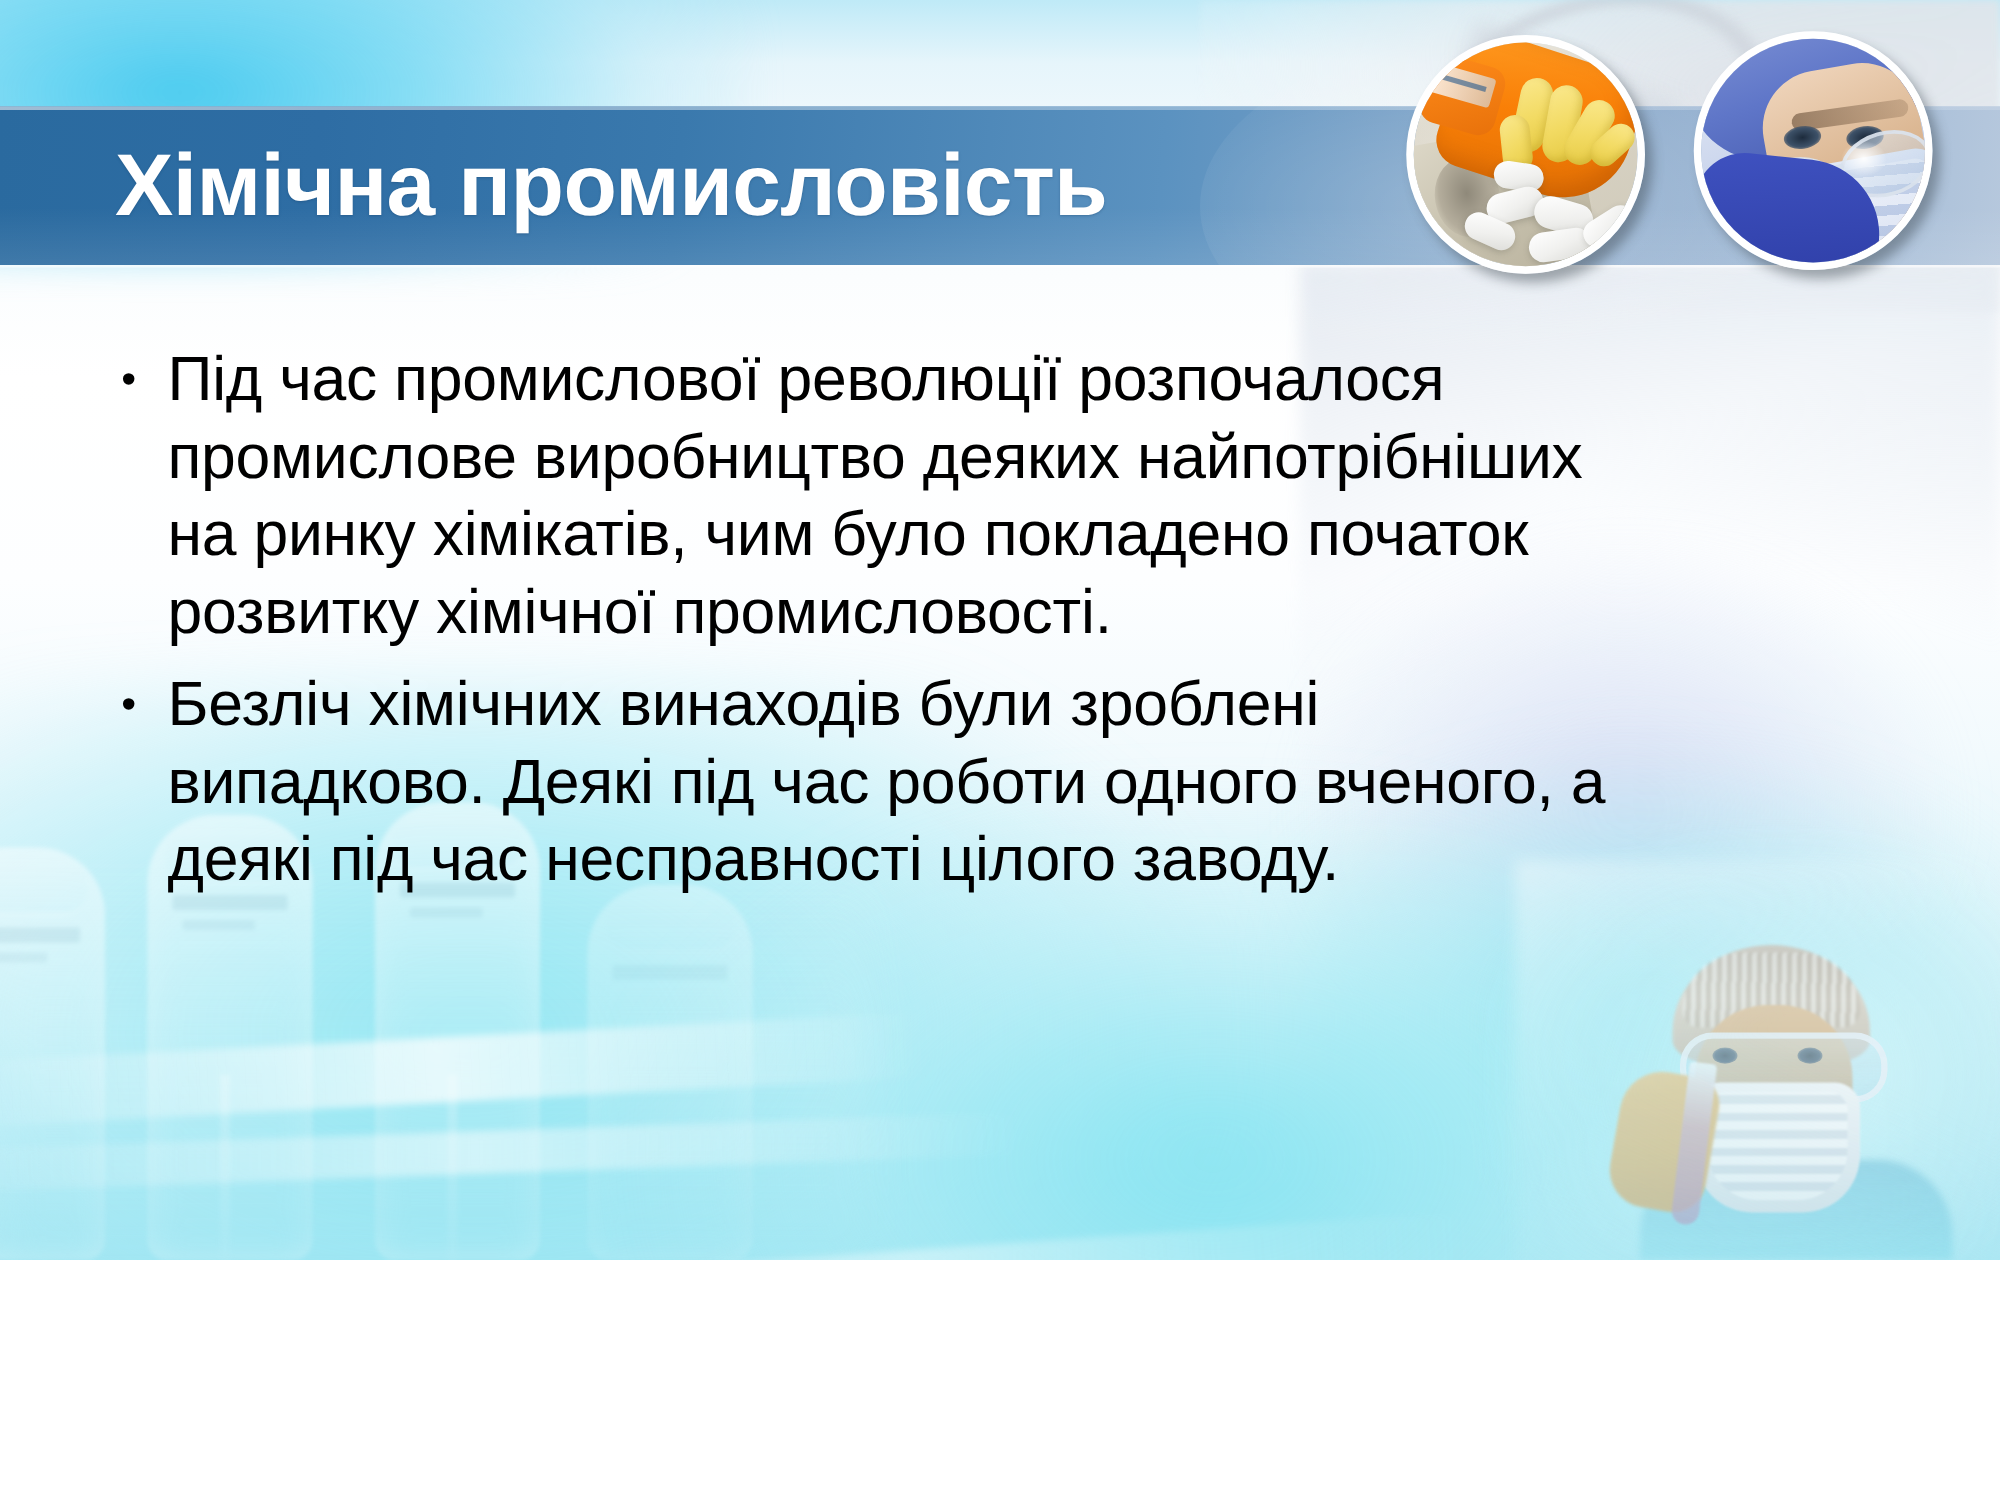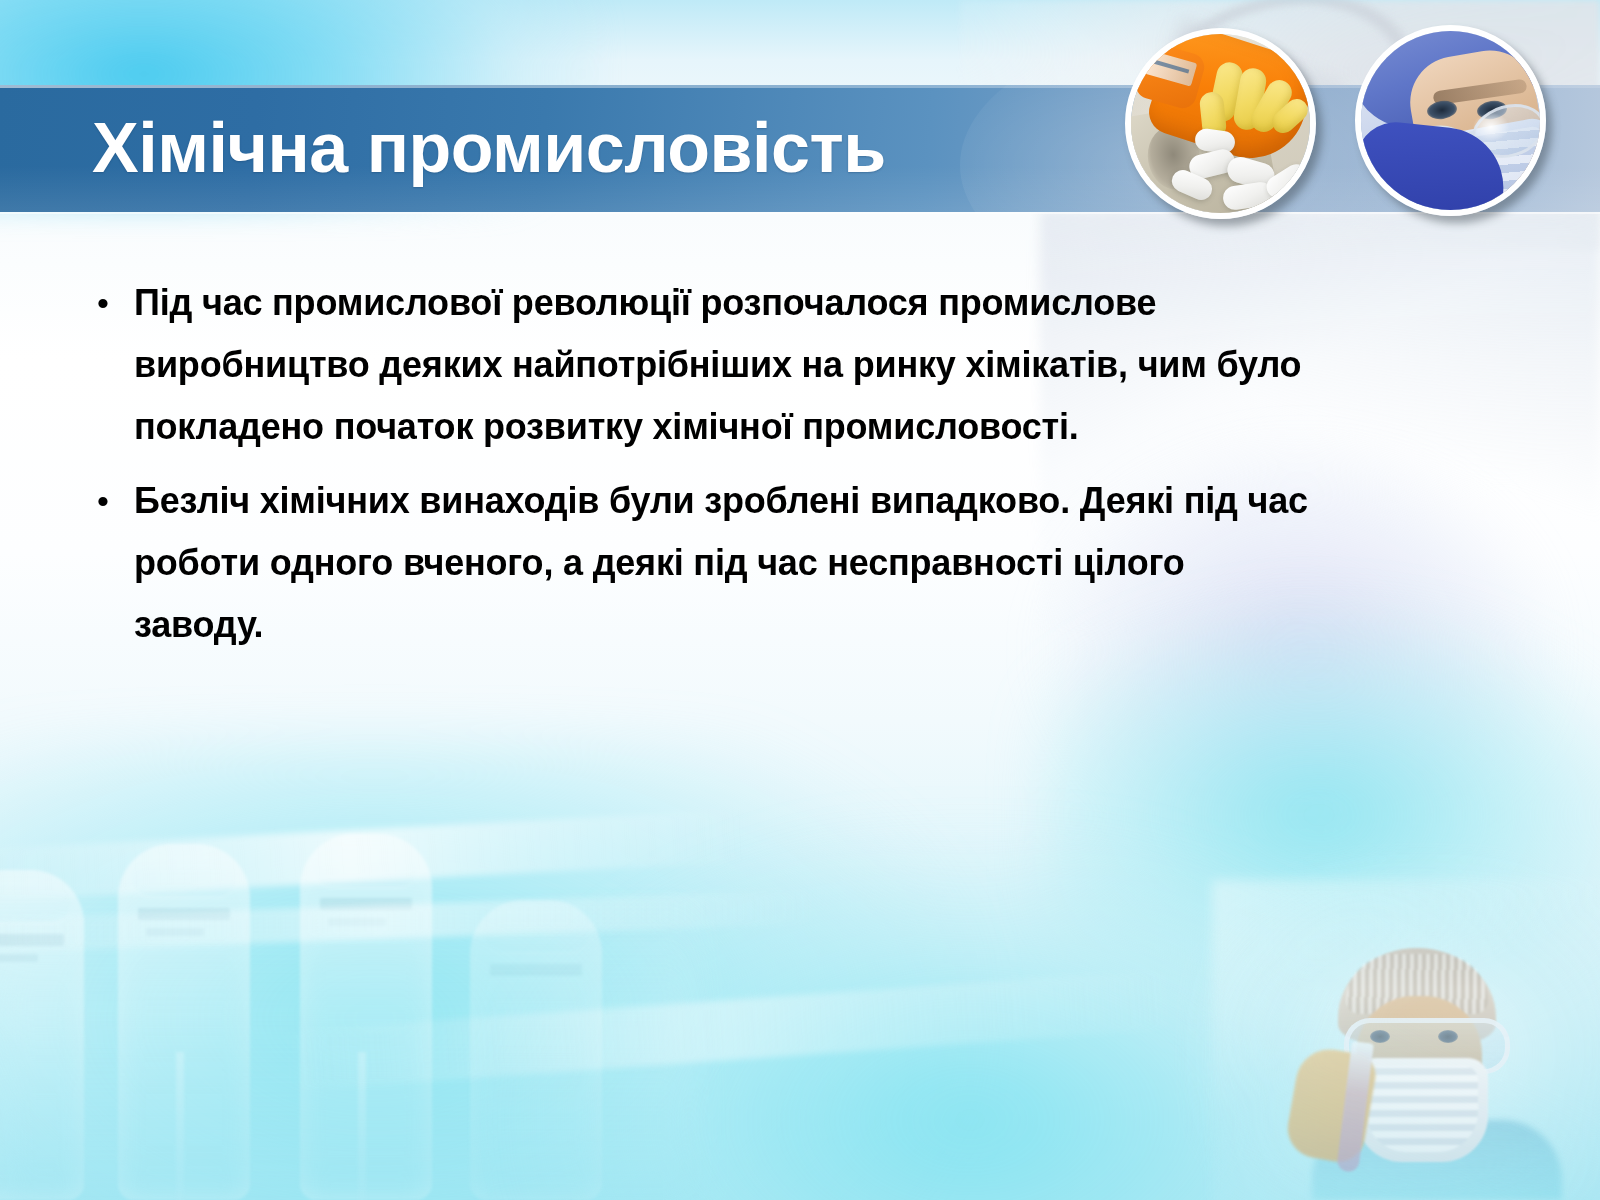--- a/index.html
+++ b/index.html
@@ -8,21 +8,21 @@
     padding: 0;
     background: #ffffff;
   }
   body {
     font-family: "Liberation Sans", sans-serif;
   }
 
   .slide {
     position: relative;
     width: 1600px;
-    height: 1200px;
+    height: 1008px;
     overflow: hidden;
     background: #b91c1c;
   }
 
   
   .bg-base {
     position: absolute;
     inset: 0;
     background:
       linear-gradient(180deg,
@@ -464,22 +464,22 @@
     width: 62px;
     text-align: center;
     font-size: 34px;
     line-height: 62px;
     color: #000000;
     user-select: none;
   }
   .bullet-text {
     flex: 1 1 auto;
     font-family: "Liberation Sans", sans-serif;
-    font-size: 36px;
-    font-weight: bold;
+    font-size: 50px;
+    font-weight: normal;
     line-height: 62px;
     color: #000000;
     letter-spacing: -0.2px;
     max-width: 1180px;
   }
 </style>
 </head>
 <body>
 
 <div class="slide">

